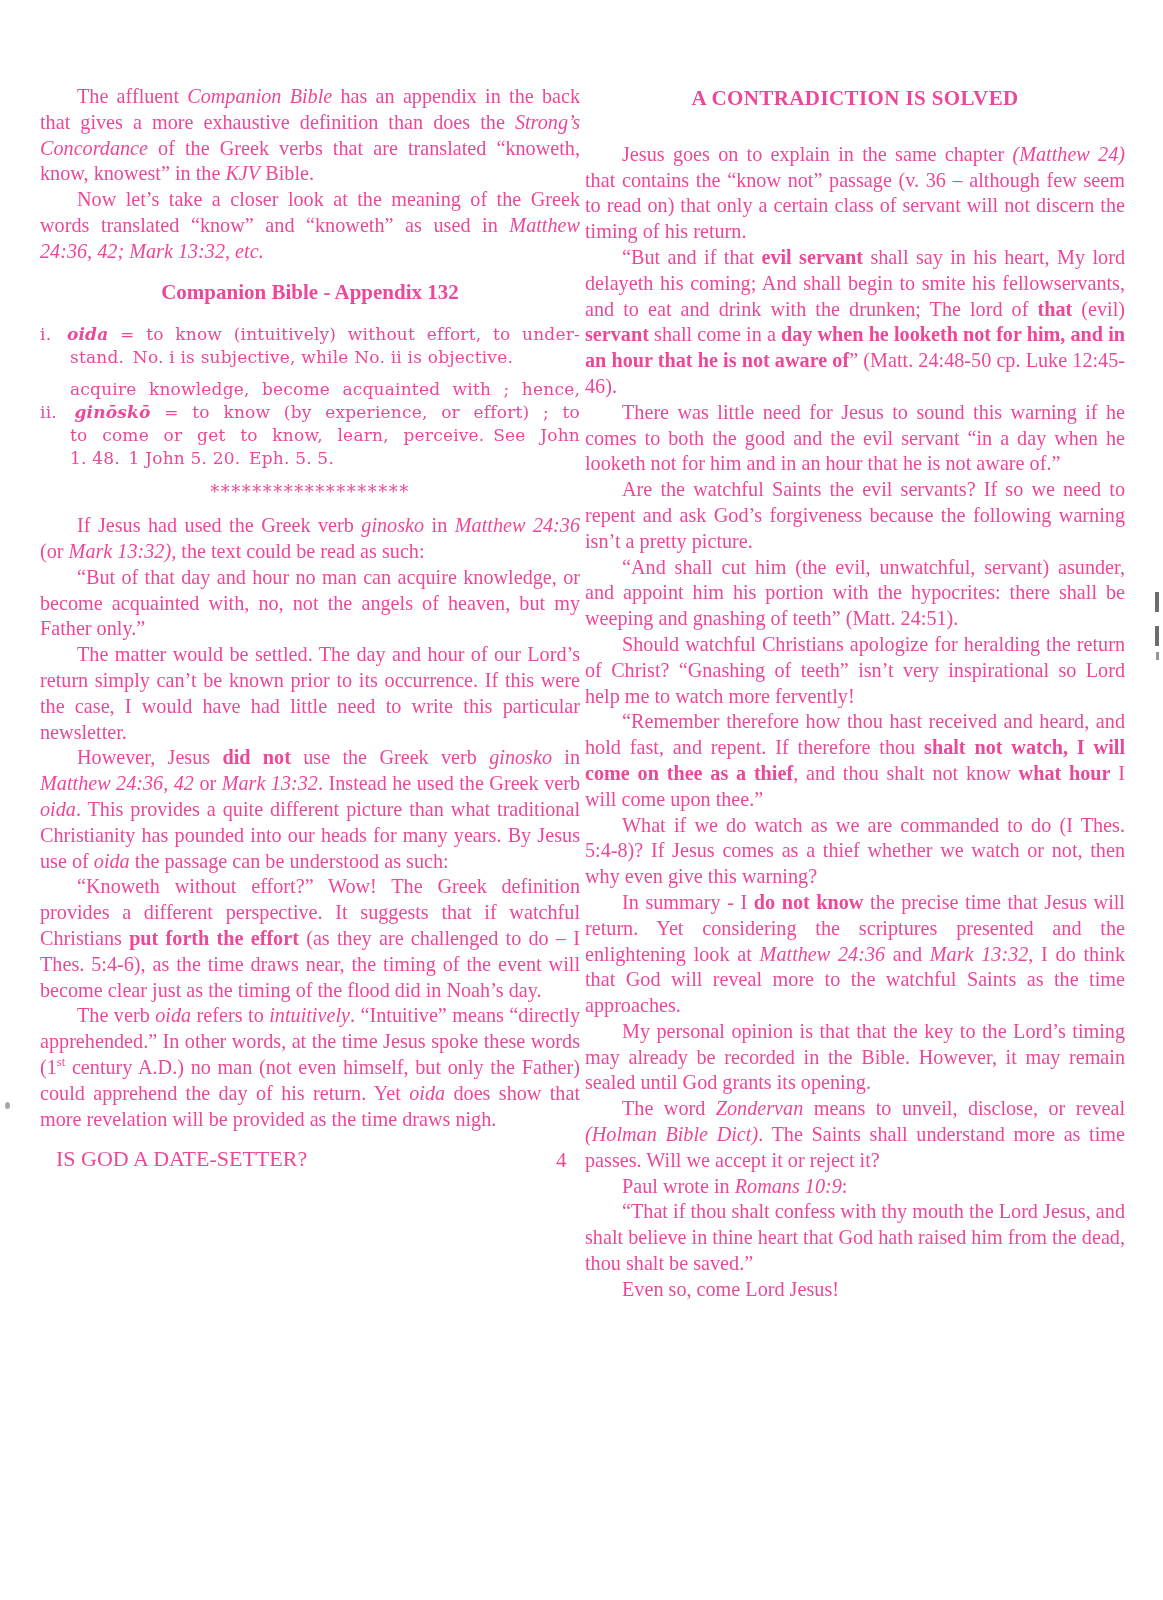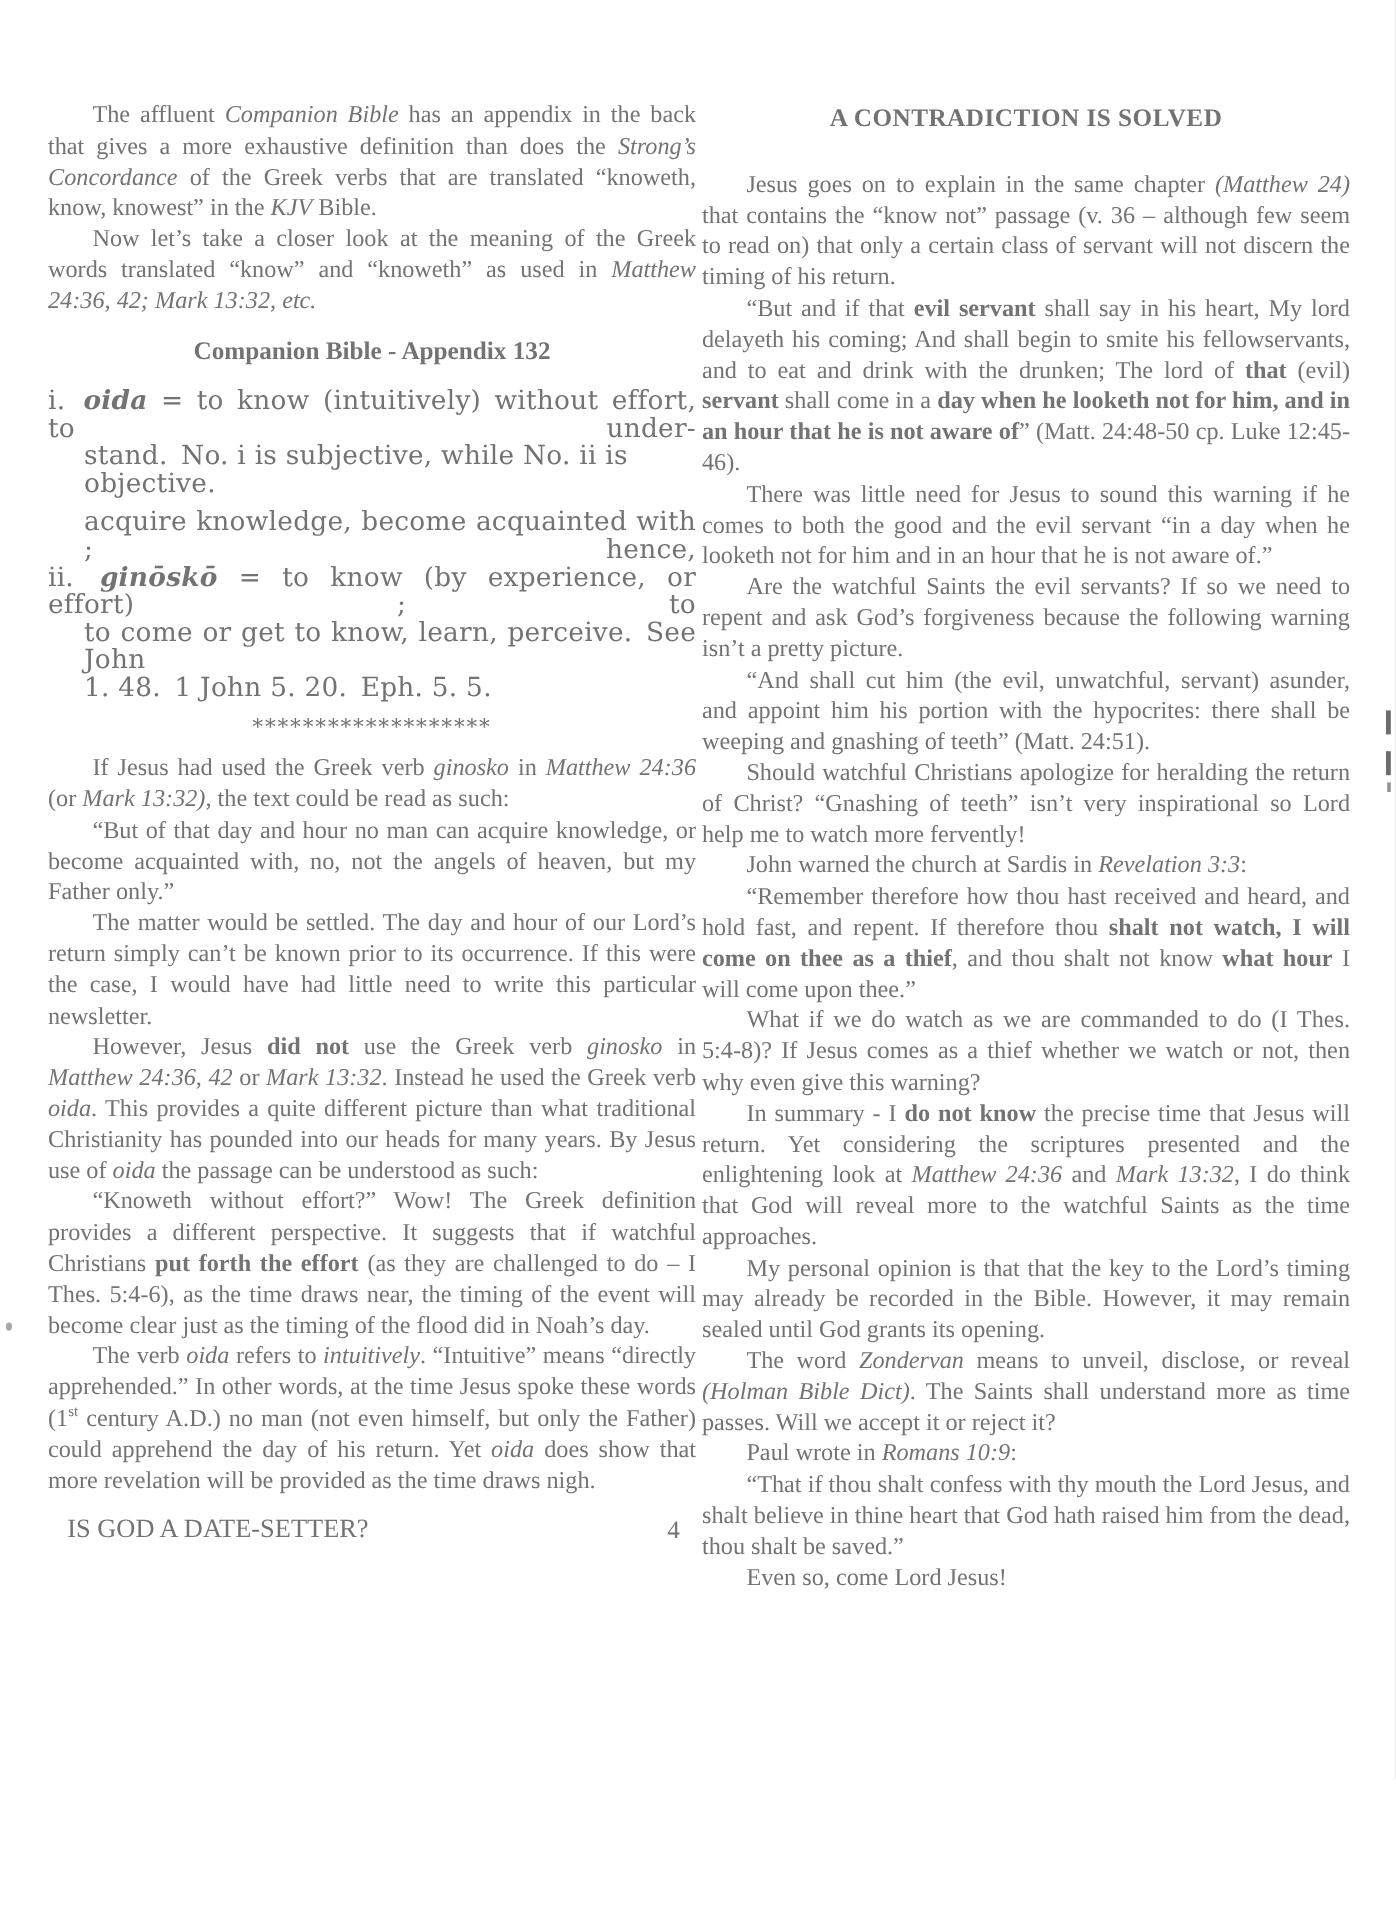--- a/index.html
+++ b/index.html
@@ -3,21 +3,21 @@
 <meta charset="utf-8">
 <style>
   html,body{margin:0;padding:0;background:#d9d9d9;}
   .page{
     position:relative;
     width:1163px;height:1600px;
     margin:0 auto;
     background:#ffffff;
     overflow:hidden;
     font-family:"Liberation Serif", serif;
-    color:#737373;
+    color:#ec4899;
   }
   .col{
     position:absolute;
     top:84px;
     width:540px;
     font-size:20.2px;
     line-height:25.8px;
     text-align:justify;
   }
   .col-left{left:40px;}
@@ -30,21 +30,21 @@
   .heading{
     text-align:center;
     font-weight:bold;
     font-size:21px;
     text-indent:0;
   }
   .col-left .heading{margin:15px 0 18px;}
   .col-right .heading{margin:2px 0 30px;letter-spacing:0.4px;}
   .appendix-item{
     font-family:"DejaVu Serif", serif;
-    font-size:22px;
+    font-size:17px;
     line-height:23px;
     letter-spacing:0.2px;
     text-align:left;
     margin:0 0 9px 0;
   }
   .appendix-item:first-of-type{margin-top:4px;}
   .ap-line{white-space:normal;}
   .ap-line.cont{padding-left:30px;}
   .ap-line.jl{text-align:justify;-moz-text-align-last:justify;text-align-last:justify;}
   .ap-marker{padding-right:4px;}
@@ -104,21 +104,20 @@
     </div>
 
   <div class="col col-right">
       <div class="heading">A CONTRADICTION IS SOLVED</div>
       <p class="para"><span>Jesus goes on to explain in the same chapter </span><span class="it">(Matthew 24)</span><span> that contains the “know not” passage (v. 36 – although few seem to read on) that only a certain class of servant will not discern the timing of his return.</span></p>
       <p class="para"><span>“But and if that </span><span class="bd">evil servant</span><span> shall say in his heart, My lord delayeth his coming; And shall begin to smite his fellowservants, and to eat and drink with the drunken; The lord of </span><span class="bd">that</span><span> (evil) </span><span class="bd">servant</span><span> shall come in a </span><span class="bd">day when he looketh not for him, and in an hour that he is not aware of</span><span>” (Matt. 24:48-50 cp. Luke 12:45-46).</span></p>
       <p class="para"><span>There was little need for Jesus to sound this warning if he comes to both the good and the evil servant “in a day when he looketh not for him and in an hour that he is not aware of.”</span></p>
       <p class="para"><span>Are the watchful Saints the evil servants? If so we need to repent and ask God’s forgiveness because the following warning isn’t a pretty picture.</span></p>
       <p class="para"><span>“And shall cut him (the evil, unwatchful, servant) asunder, and appoint him his portion with the hypocrites: there shall be weeping and gnashing of teeth” (Matt. 24:51).</span></p>
       <p class="para"><span>Should watchful Christians apologize for heralding the return of Christ? “Gnashing of teeth” isn’t very inspirational so Lord help me to watch more fervently!</span></p>
-      <p class="para"><span>John warned the church at Sardis in </span><span class="it">Revelation 3:3</span><span>:</span></p>
       <p class="para"><span>“Remember therefore how thou hast received and heard, and hold fast, and repent. If therefore thou </span><span class="bd">shalt not watch, I will come on thee as a thief</span><span>, and thou shalt not know </span><span class="bd">what hour</span><span> I will come upon thee.”</span></p>
       <p class="para"><span>What if we do watch as we are commanded to do (I Thes. 5:4-8)? If Jesus comes as a thief whether we watch or not, then why even give this warning?</span></p>
       <p class="para"><span>In summary - I </span><span class="bd">do not know</span><span> the precise time that Jesus will return. Yet considering the scriptures presented and the enlightening look at </span><span class="it">Matthew 24:36</span><span> and </span><span class="it">Mark 13:32</span><span>, I do think that God will reveal more to the watchful Saints as the time approaches.</span></p>
       <p class="para"><span>My personal opinion is that that the key to the Lord’s timing may already be recorded in the Bible. However, it may remain sealed until God grants its opening.</span></p>
       <p class="para"><span>The word </span><span class="it">Zondervan</span><span> means to unveil, disclose, or reveal </span><span class="it">(Holman Bible Dict)</span><span>. The Saints shall understand more as time passes. Will we accept it or reject it?</span></p>
       <p class="para"><span>Paul wrote in </span><span class="it">Romans 10:9</span><span>:</span></p>
       <p class="para"><span>“That if thou shalt confess with thy mouth the Lord Jesus, and shalt believe in thine heart that God hath raised him from the dead, thou shalt be saved.”</span></p>
       <p class="para"><span>Even so, come Lord Jesus!</span></p>
     </div>
 

